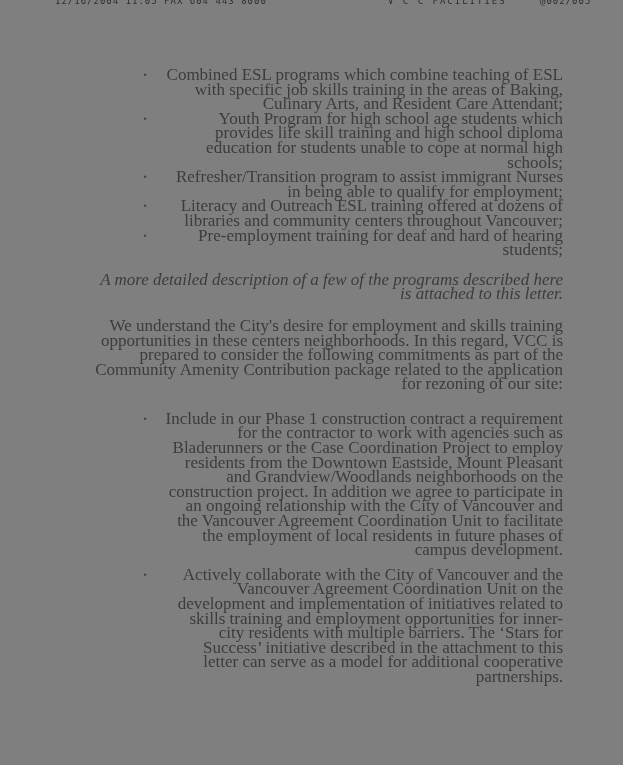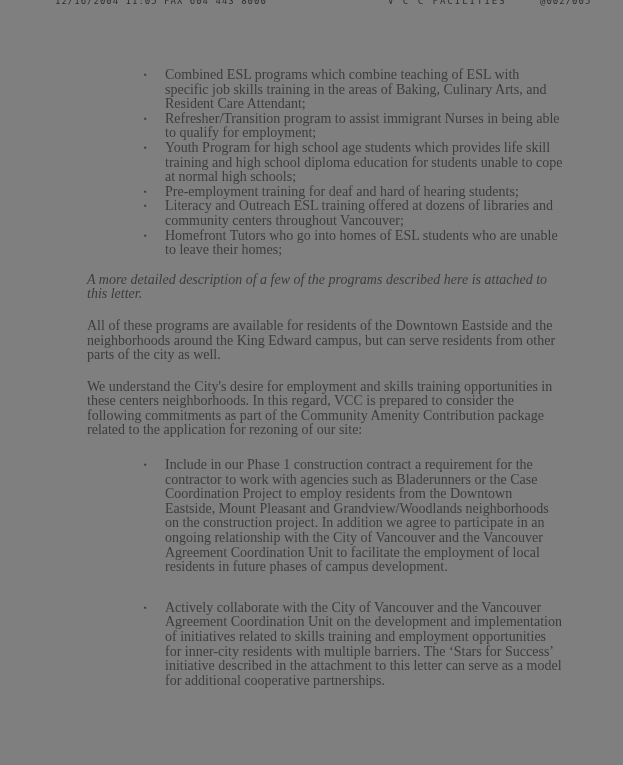--- a/index.html
+++ b/index.html
@@ -35,41 +35,41 @@
   }
   .fax-header .hl { position: absolute; left: 55px;  top: 0; letter-spacing: 1px; }
   .fax-header .hc { position: absolute; left: 388px; top: 0; letter-spacing: 2px; }
   .fax-header .hr { position: absolute; left: 540px; top: 0; letter-spacing: 1px; }
 
   .content {
     position: absolute;
     top: 68px;
     left: 87px;
     width: 476px;
-    font-size: 14px;
+    font-size: 17px;
     line-height: 14.6px;
-    text-align: left;
+    text-align: right;
   }
   ul.doc-list {
     list-style: none;
     padding-left: 78px;
   }
   ul.doc-list li {
     position: relative;
   }
   ul.doc-list li::before {
     content: "\25AA";
     position: absolute;
     left: -21px;
     top: 0;
     font-size: 8px;
     color: #3c3c3c;
   }
   ul.commitments li + li {
-    margin-top: 26px;
+    margin-top: 10px;
   }
   p.note {
     margin-top: 15px;
     font-style: italic;
     font-weight: normal;
   }
   p.para {
     margin-top: 17px;
   }
   ul.commitments {
@@ -85,30 +85,28 @@
   <div class="fax-header scan">
     <span class="hl">12/16/2004 11:05 FAX 604 443 8000</span>
     <span class="hc">V C C FACILITIES</span>
     <span class="hr">@002/005</span>
   </div>
 
   <div class="content scan">
 
     <ul class="doc-list programs">
       <li>Combined ESL programs which combine teaching of ESL with specific job skills training in the areas of Baking, Culinary Arts, and Resident Care Attendant;</li>
+      <li>Youth Program for high school age students which provides life skill training and high school diploma education for students unable to cope at normal high schools;</li>
       <li>Refresher/Transition program to assist immigrant Nurses in being able to qualify for employment;</li>
-      <li>Youth Program for high school age students which provides life skill training and high school diploma education for students unable to cope at normal high schools;</li>
+      <li>Literacy and Outreach ESL training offered at dozens of libraries and community centers throughout Vancouver;</li>
       <li>Pre-employment training for deaf and hard of hearing students;</li>
-      <li>Literacy and Outreach ESL training offered at dozens of libraries and community centers throughout Vancouver;</li>
-      <li>Homefront Tutors who go into homes of ESL students who are unable to leave their homes;</li>
     </ul>
 
     <p class="note">A more detailed description of a few of the programs described here is attached to this letter.</p>
 
-    <p class="para">All of these programs are available for residents of the Downtown Eastside and the neighborhoods around the King Edward campus, but can serve residents from other parts of the city as well.</p>
 
     <p class="para">We understand the City's desire for employment and skills training opportunities in these centers neighborhoods. In this regard, VCC is prepared to consider the following commitments as part of the Community Amenity Contribution package related to the application for rezoning of our site:</p>
 
     <ul class="doc-list commitments">
       <li>Include in our Phase 1 construction contract a requirement for the contractor to work with agencies such as Bladerunners or the Case Coordination Project to employ residents from the Downtown Eastside, Mount Pleasant and Grandview/Woodlands neighborhoods on the construction project. In addition we agree to participate in an ongoing relationship with the City of Vancouver and the Vancouver Agreement Coordination Unit to facilitate the employment of local residents in future phases of campus development.</li>
       <li>Actively collaborate with the City of Vancouver and the Vancouver Agreement Coordination Unit on the development and implementation of initiatives related to skills training and employment opportunities for inner-city residents with multiple barriers. The ‘Stars for Success’ initiative described in the attachment to this letter can serve as a model for additional cooperative partnerships.</li>
     </ul>
 
   </div>
 </div>

